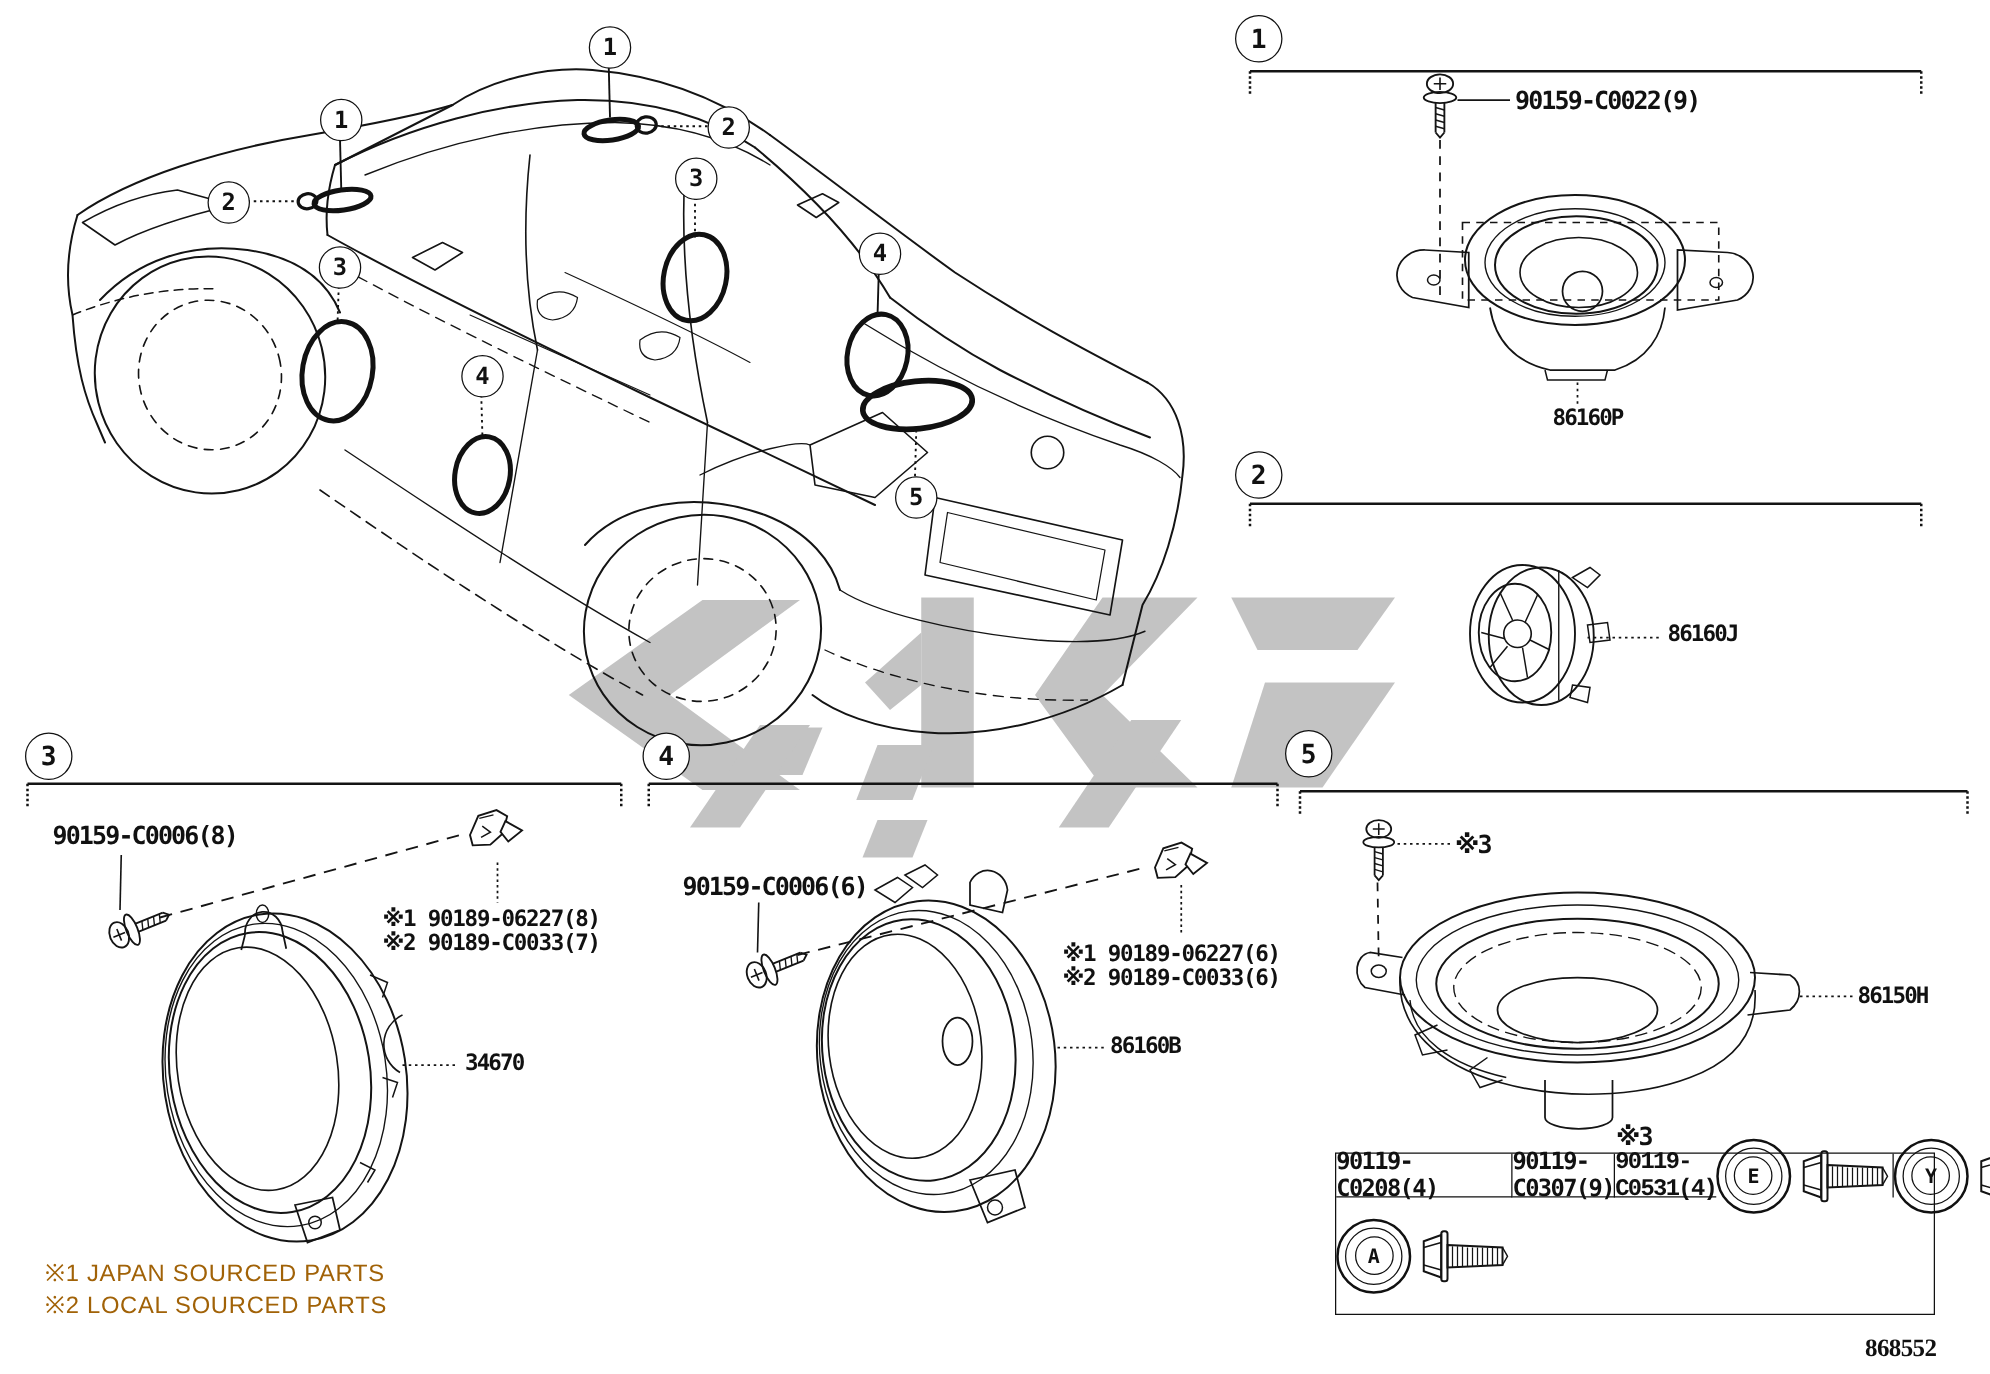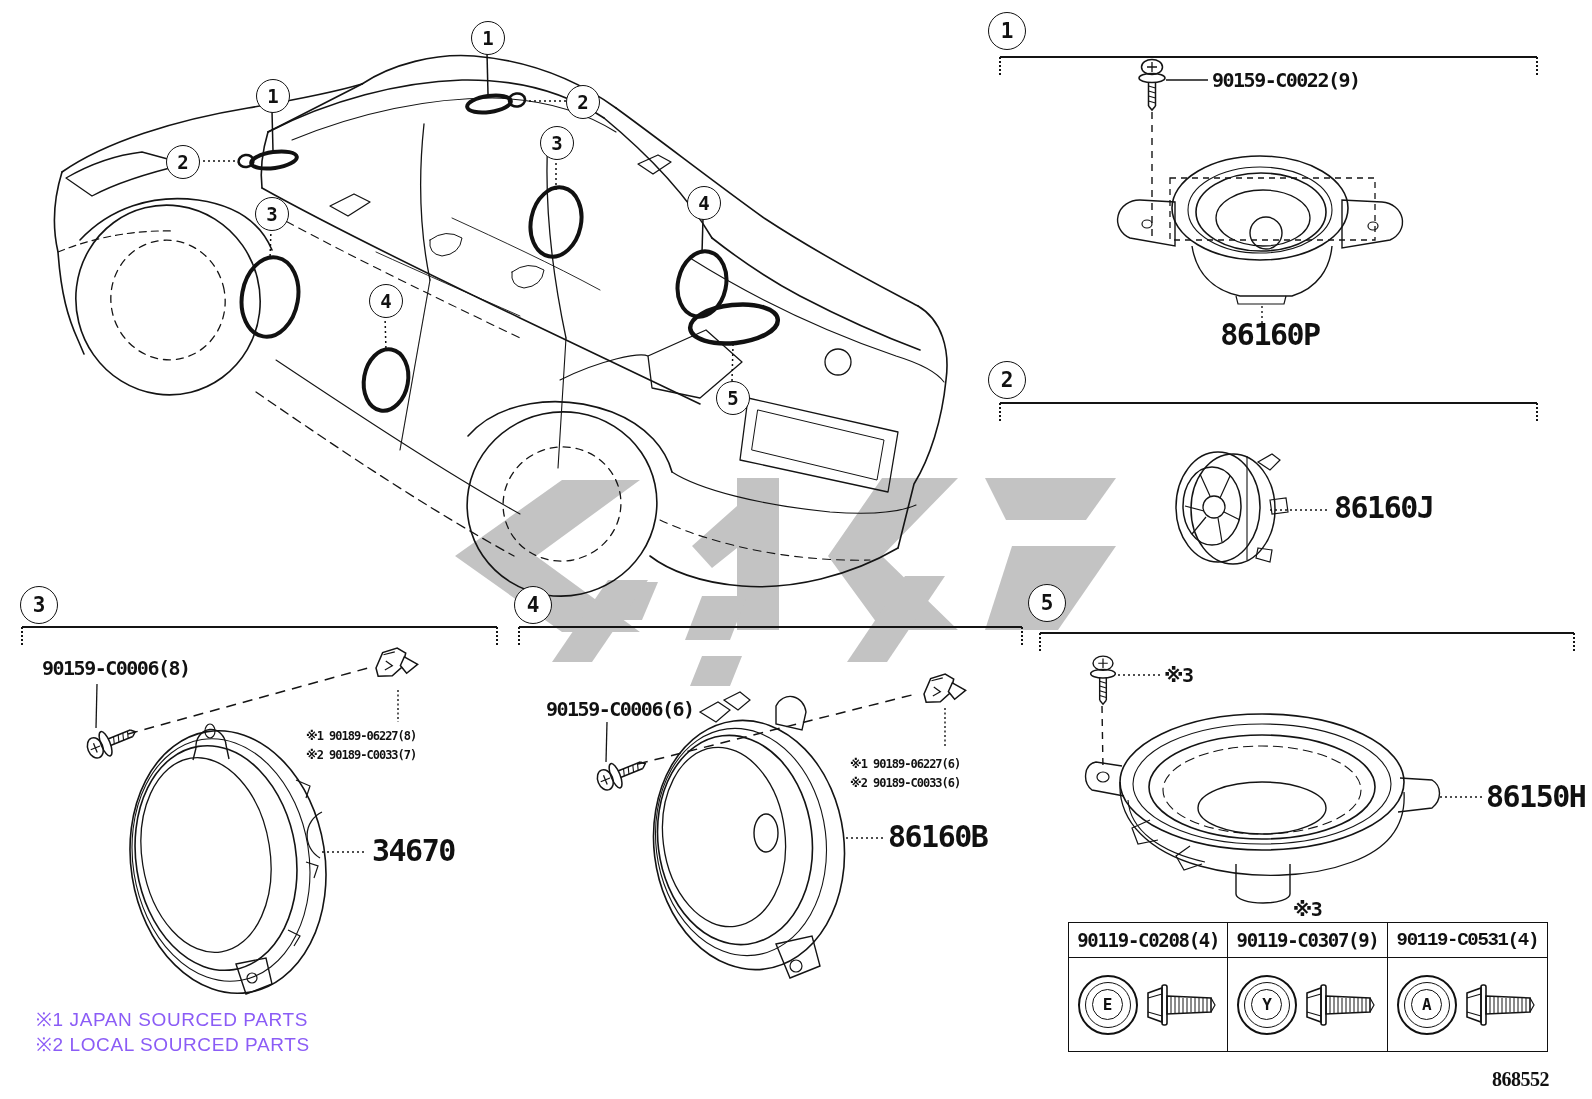--- a/index.html
+++ b/index.html
@@ -10,29 +10,29 @@
   .co{position:absolute;width:32px;height:32px;border:1.8px solid #111;border-radius:50%;
       background:#fff;display:flex;align-items:center;justify-content:center;
       font-size:19px;font-weight:bold;line-height:1;}
   
   .sco{position:absolute;width:36px;height:36px;border:1.9px solid #111;border-radius:50%;
       background:#fff;display:flex;align-items:center;justify-content:center;
       font-size:21px;font-weight:bold;line-height:1;}
   
   .pn{position:absolute;font-size:20px;font-weight:bold;letter-spacing:-1.5px;
       white-space:nowrap;line-height:22px;}
-  .pn.big{font-size:30px;}
+  .pn.big{font-size:18px;}
   .pn.center{transform:translateX(-50%);}
-  .pn.small{font-size:12px;letter-spacing:-1px;line-height:20px;}
+  .pn.small{font-size:18px;letter-spacing:-1px;line-height:20px;}
   .note{position:absolute;font-family:"Liberation Sans",sans-serif;font-size:19px;
-      letter-spacing:0.6px;white-space:nowrap;line-height:24px;color:#8b5cf6;}
+      letter-spacing:0.6px;white-space:nowrap;line-height:24px;color:#a16207;}
   .fig{position:absolute;font-size:20px;font-weight:bold;letter-spacing:-0.5px;font-family:Liberation Serif, serif;}
   
   .btable{position:absolute;left:1068px;top:922px;width:478px;height:128px;
-      border:1.8px solid #111;display:grid;grid-template-columns:1fr 1fr 1fr;
+      border:1.8px solid #111;display:grid;grid-template-columns:1fr 1fr 1fr 1fr 1fr;
       grid-template-rows:35px 1fr;background:#fff;}
   .btable .hcell{border-right:1.6px solid #111;border-bottom:1.6px solid #111;
       display:flex;align-items:center;justify-content:center;
       font-size:19px;font-weight:bold;letter-spacing:-1.3px;}
   .btable .hcell:nth-child(3){border-right:none;font-family:Liberation Mono, monospace;}
   .btable .icell{border-right:1.6px solid #111;display:flex;align-items:center;
       justify-content:center;gap:7px;}
   .btable .icell:last-child{border-right:none;}
   .bolt-head{width:56px;height:56px;border:2px solid #111;border-radius:50%;
       display:flex;align-items:center;justify-content:center;flex:0 0 auto;}

